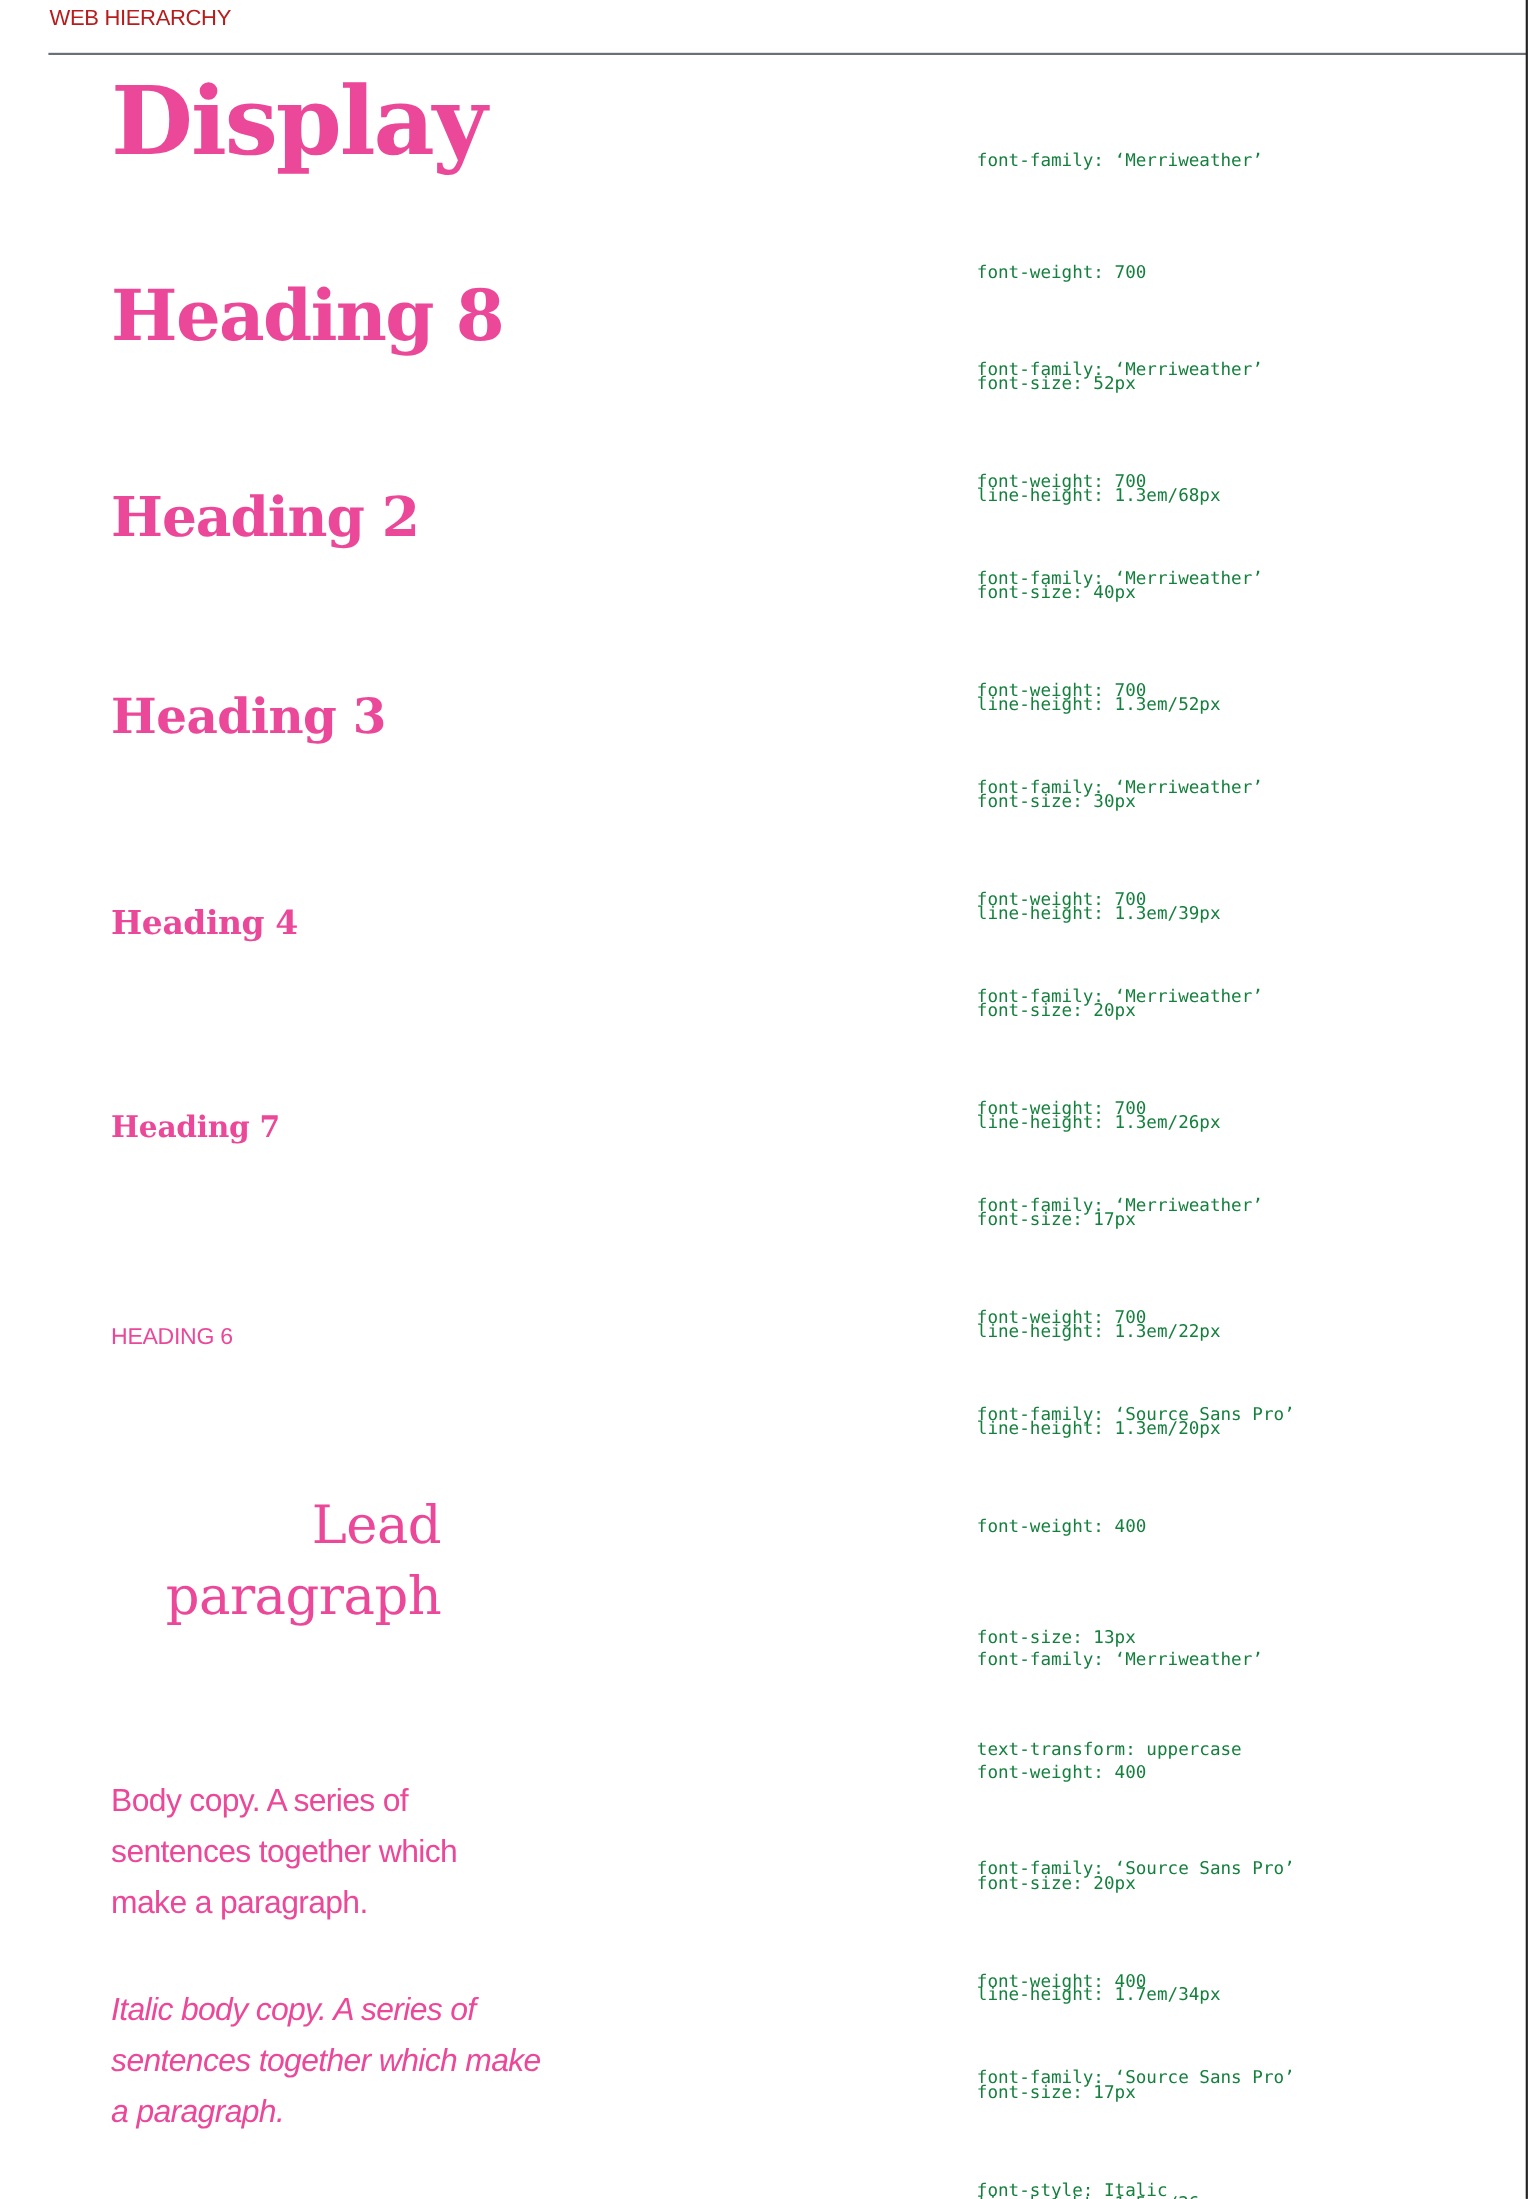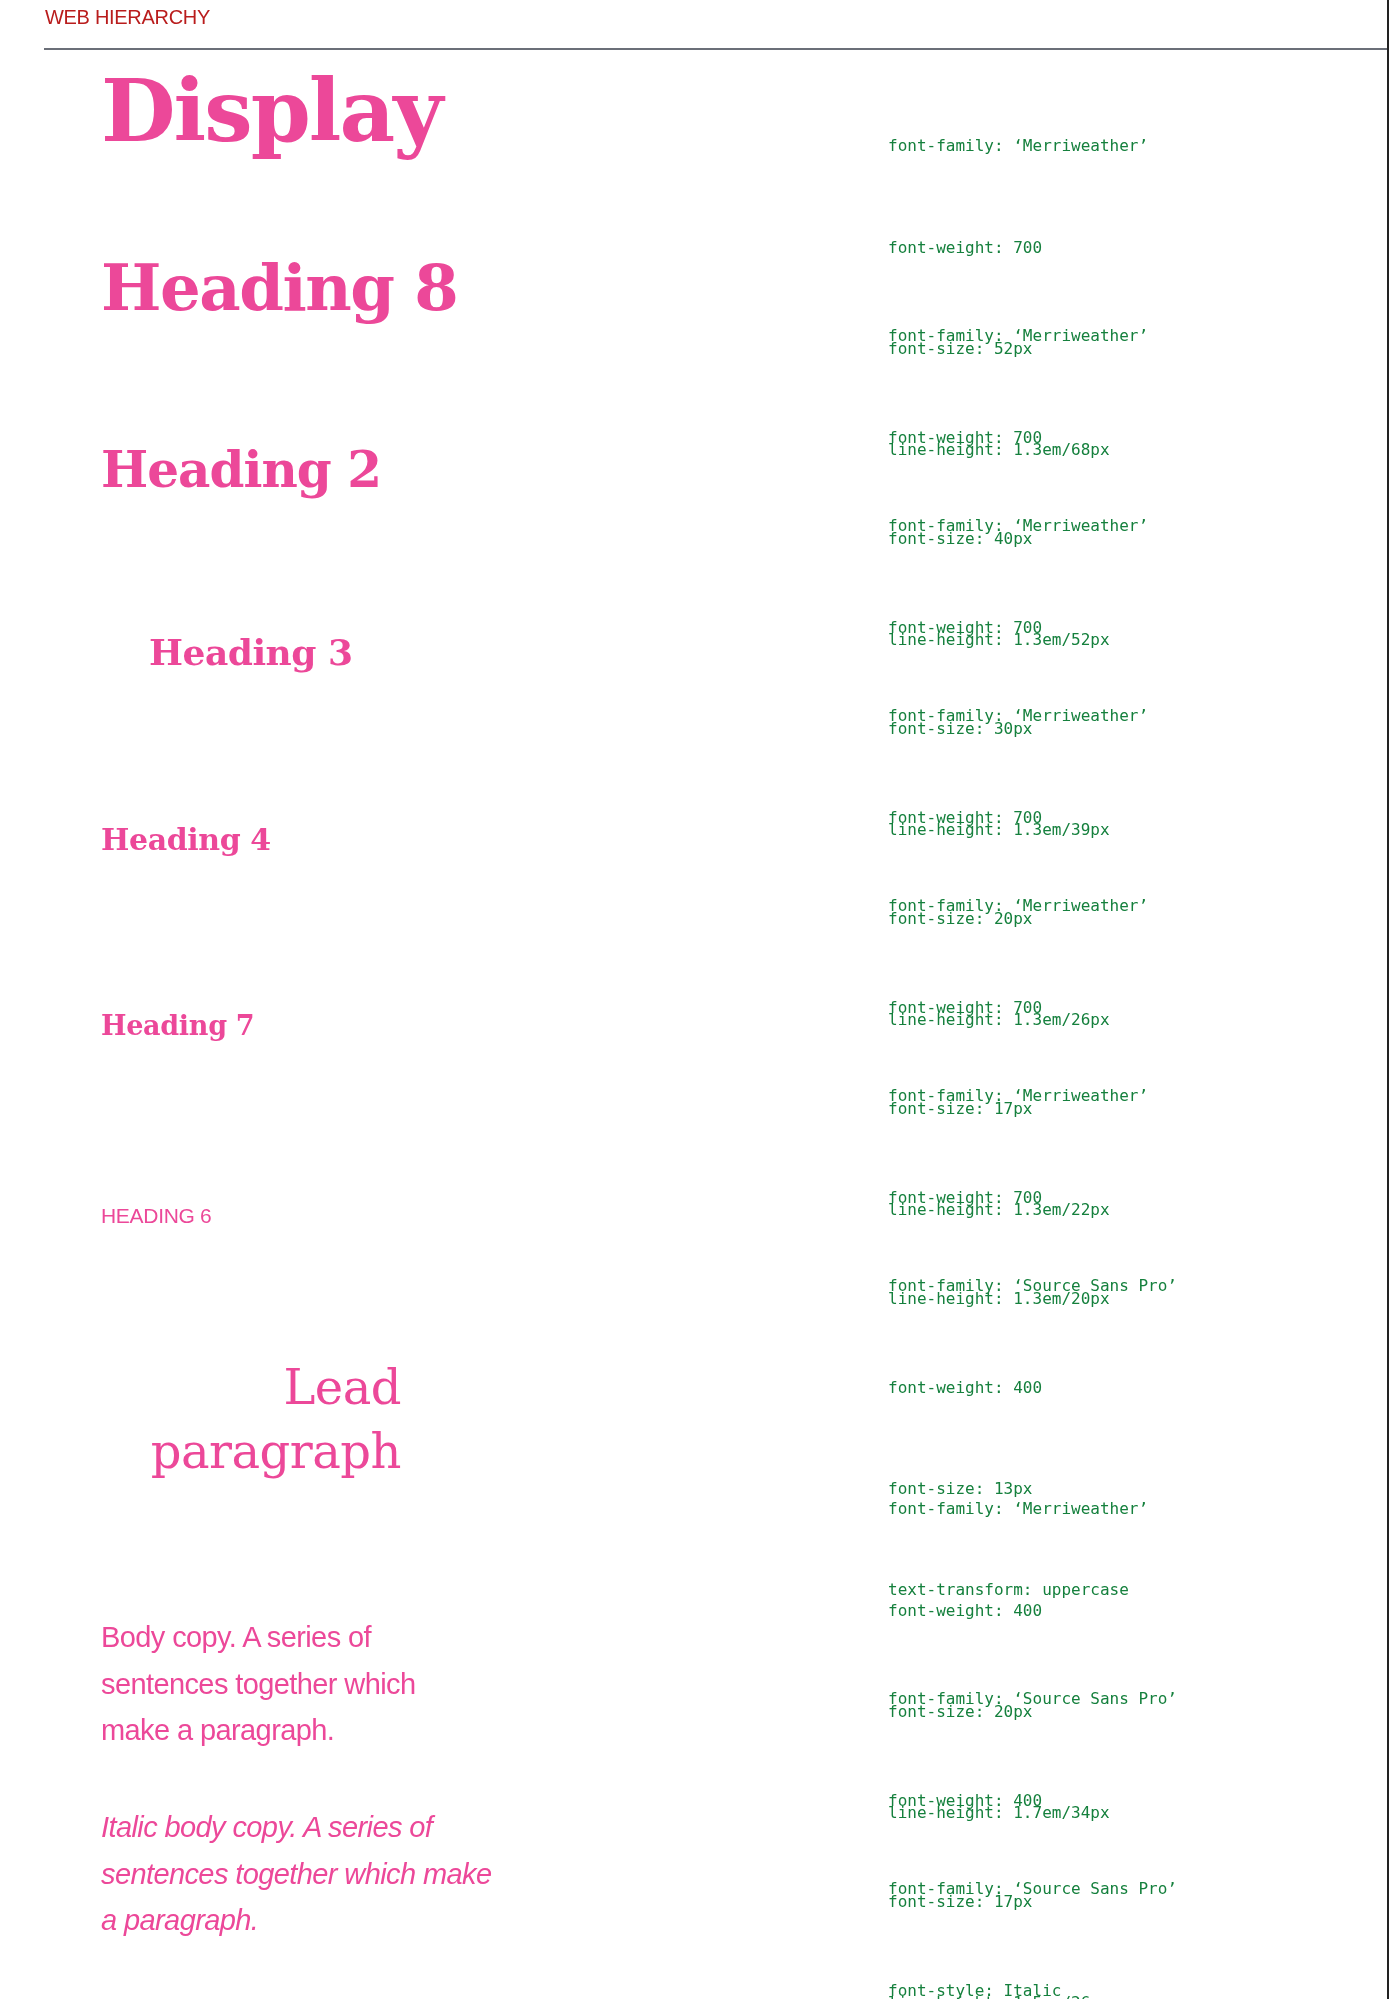--- a/index.html
+++ b/index.html
@@ -19,21 +19,21 @@
   .right-border {
     position:absolute; left:1387px; top:0; width:2px; height:1999px; background:#222;
   }
   .sample {
     position:absolute; left:101px; margin:0; color:#ec4899;
     font-family:"DejaVu Serif", serif; font-weight:700; white-space:nowrap;
   }
   .s-display { top:56px; font-size:86px; line-height:110px; letter-spacing:-2px; }
   .s-h1 { top:246px; font-size:64px; line-height:84px; letter-spacing:-1.5px; }
   .s-h2 { top:438px; font-size:50px; line-height:64px; letter-spacing:-1px; }
-  .s-h3 { top:628px; font-size:36px; line-height:48px; letter-spacing:-0.5px;margin-left:48px; }
+  .s-h3 { top:628px; font-size:44px; line-height:48px; letter-spacing:-0.5px; }
   .s-h4 { top:820px; font-size:30px; line-height:40px; letter-spacing:-0.4px; }
   .s-h5 { top:1008px; font-size:27px; line-height:36px; letter-spacing:-0.3px; }
   .s-h6 {
     top:1202px; font-family:"Liberation Sans", sans-serif; font-weight:400;
     font-size:21px; line-height:28px; text-transform:uppercase; letter-spacing:-0.3px;
   }
   .s-lead {
     top:1355px; font-weight:400; font-size:48px; line-height:64px; white-space:normal; width:300px;
     letter-spacing:-0.5px;
     text-align:right;

